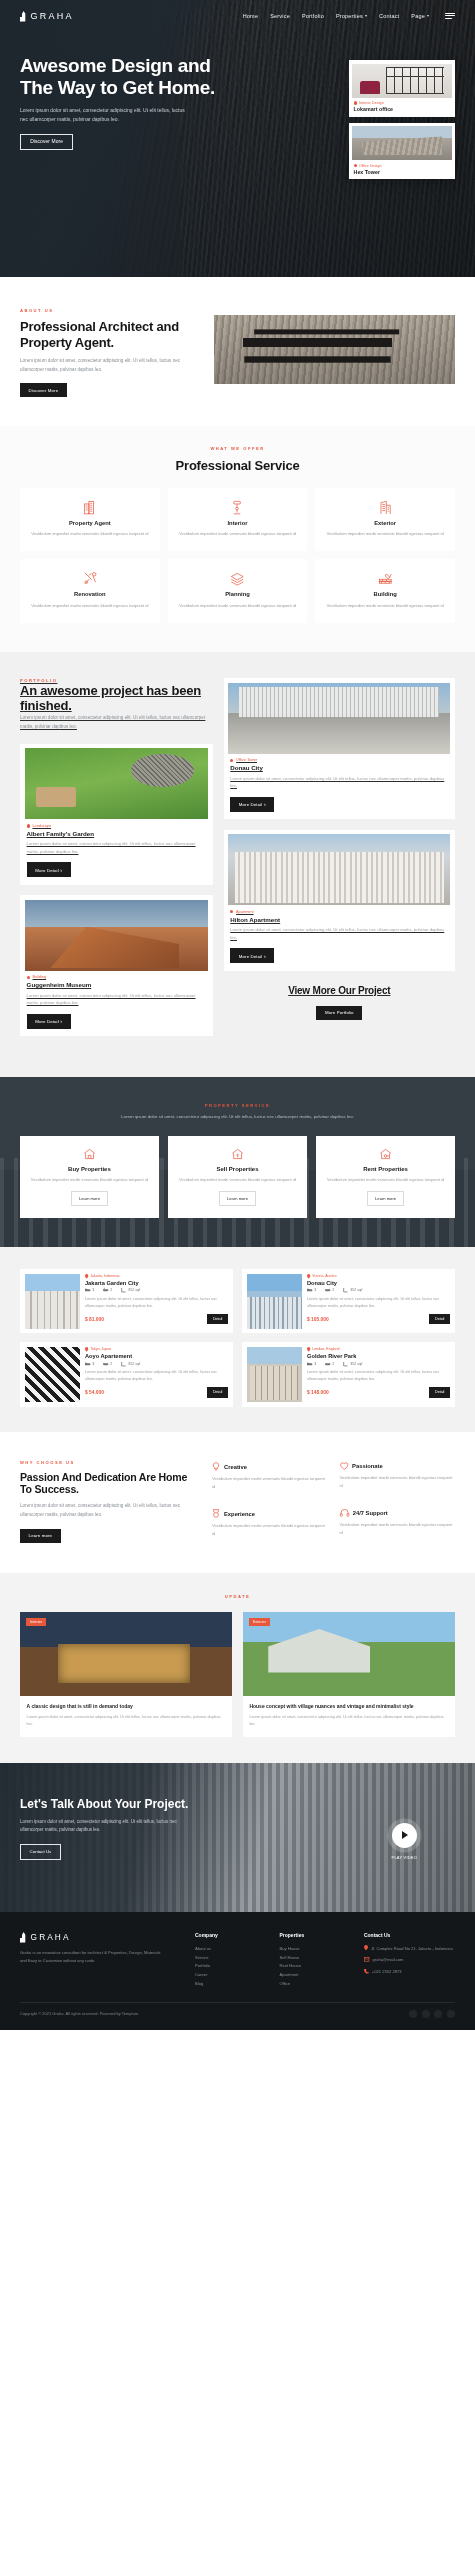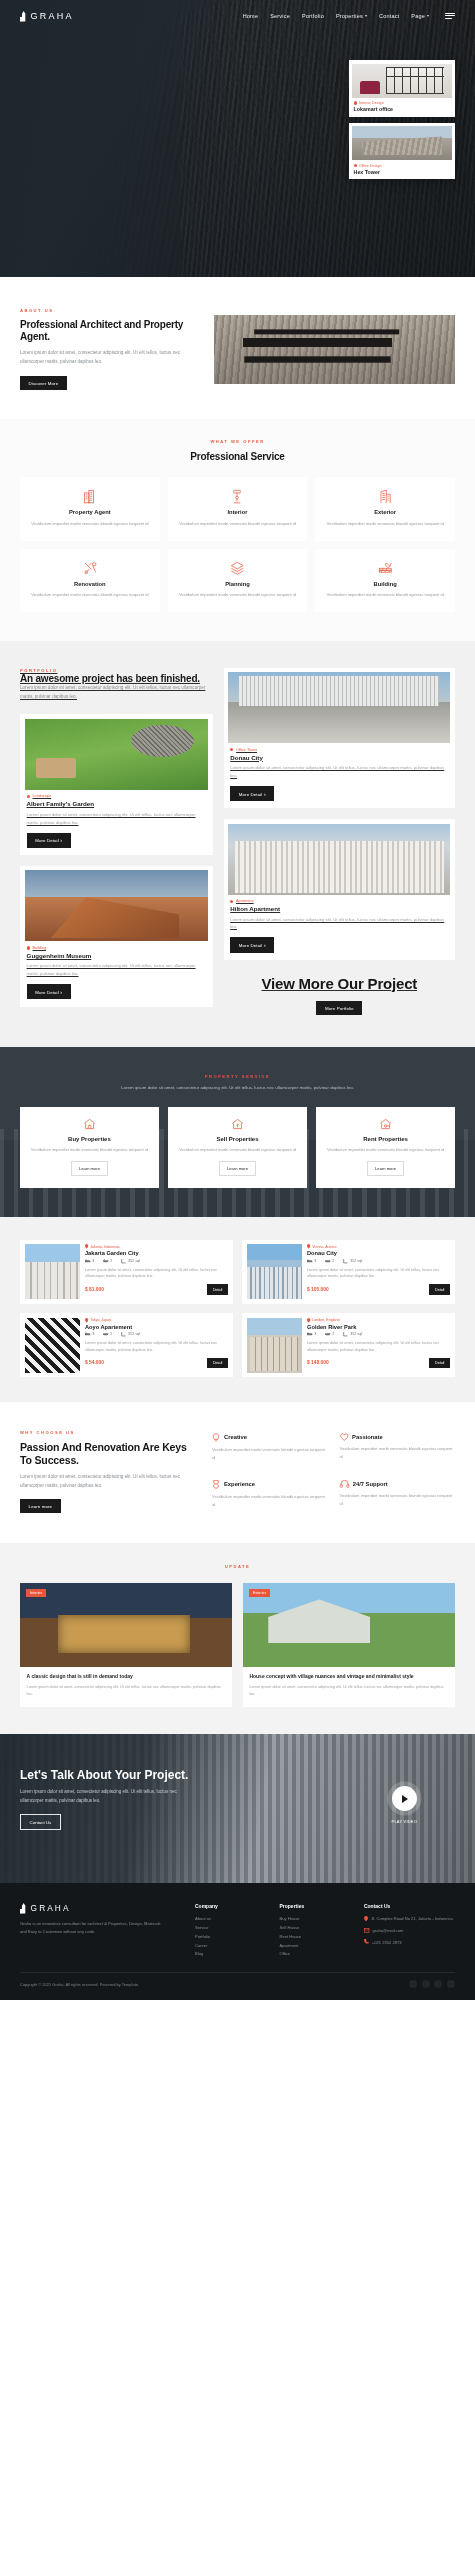--- a/index.html
+++ b/index.html
@@ -81,21 +81,21 @@
   .hc2:after{content:"";position:absolute;left:10%;top:30%;width:80%;height:55%;
     background:repeating-linear-gradient(100deg,#b5ada1 0 2.6px,#9d958a 2.6px 5.3px);
     clip-path:polygon(0 28%,100% 0,100% 100%,0 100%);}
   .hcard-tag { display:flex; align-items:center; gap:2px; margin:3.3px 0 1.3px 1.3px; }
   .dot-check { width:3.3px;height:3.3px;border-radius:50%;background:#e8563c;display:inline-block; }
   .hcard-tag span { color:#e8563c; font-size:3.6px; letter-spacing:0.1px; }
   .hcard-title { font-size:5.3px; font-weight:700; color:#1b1b1b; margin-left:1.3px; }
 
   
   .eyebrow { color:#e8563c; font-size:4.1px; letter-spacing:1.5px; font-weight:700; text-transform:uppercase; }
-  .h2 { font-size:10px; font-weight:700; line-height:1.18; color:#171717; letter-spacing:-0.2px; }
+  .h2 { font-size:13px; font-weight:700; line-height:1.18; color:#171717; letter-spacing:-0.2px; }
   .para { color:#8a8f94; font-size:4.6px; line-height:1.95; }
   .btn-dark {
     display:inline-block; background:#1b1b1b; color:#fff; font-size:4.4px;
     padding:4.6px 8.6px; border:none; cursor:pointer; letter-spacing:0.1px;
   }
   .btn-dark.arrow:after{ content:"  \203A"; font-size:5.3px; }
 
   
   .about { display:flex; padding:30px 20px 29px 20px; gap:16px; align-items:center; background:#fff; }
   .about-left { width:178px; padding-top:1.3px; }
@@ -141,21 +141,21 @@
   .img-garden:before{content:"";position:absolute;left:6%;top:55%;width:22%;height:28%;background:#c8a87a;border-radius:2px;}
   .img-museum { background:linear-gradient(180deg,#6f8fae 0%,#9fb4c6 38%,#c07b4d 38%,#8c5030 100%); position:relative; overflow:hidden; }
   .img-museum:after{content:"";position:absolute;left:14%;top:38%;width:70%;height:58%;background:linear-gradient(150deg,#c8763f,#8a4b28);clip-path:polygon(0 100%,28% 0,100% 42%,100% 100%);}
   .img-donau { background:linear-gradient(180deg,#8fb7d6 0%,#b9c7cf 42%,#9e9e99 42%,#cfcdc6 100%); position:relative; overflow:hidden; }
   .img-donau:after{content:"";position:absolute;left:5%;top:6%;width:90%;height:42%;
     background:repeating-linear-gradient(90deg,#e9e9e7 0 2.6px,#b6bcc0 2.6px 4px);}
   .img-hilton { background:linear-gradient(180deg,#a9c6dd 0%,#cfd6da 30%,#b3b0a9 100%); position:relative; overflow:hidden; }
   .img-hilton:after{content:"";position:absolute;left:3%;top:25%;width:94%;height:72%;
     background:repeating-linear-gradient(90deg,#f0efec 0 3.3px,#cdc9c2 3.3px 5.3px),repeating-linear-gradient(0deg,#dedad2 0 2.6px,#bab6ae 2.6px 4px);}
   .pf-more { text-align:center; padding-top:4px; }
-  .pf-more .h2 { font-size:15px; margin-bottom:7.3px; }
+  .pf-more .h2 { font-size:10px; margin-bottom:7.3px; }
 
   
   .dark-sec { position:relative; padding:26.4px 20px 29px 20px; overflow:hidden; background:#2e3740; text-align:center; }
   .dark-bg { position:absolute; inset:0;
     background:
       linear-gradient(180deg, rgba(42,50,58,.93), rgba(42,50,58,.93)),
       linear-gradient(180deg,#c9cfd4 0 55%,#7f868c 55% 100%);
   }
   .dark-bg:after{content:"";position:absolute;left:0;bottom:0;width:100%;height:52%;
     background:repeating-linear-gradient(90deg,rgba(255,255,255,.10) 0 4px,transparent 4px 14.5px);}
@@ -224,21 +224,21 @@
   .btext { color:#9fa3a7; font-size:3.8px; line-height:1.85; }
 
   
   .cta { position:relative; height:149px; overflow:hidden; }
   .cta-bg { position:absolute; inset:0;
     background:
       linear-gradient(100deg, rgba(30,38,46,.96) 0%, rgba(30,38,46,.86) 30%, rgba(30,38,46,.30) 55%, rgba(22,28,34,.55) 100%),
       repeating-linear-gradient(90deg,#cfd3d6 0 4px,#9aa0a5 4px 8px),
       #b4b9bd;
   }
-  .cta-inner { position:relative; z-index:4; padding:34px 20px 0 20px; display:flex; align-items:center;gap:12px; }
+  .cta-inner { position:relative; z-index:4; padding:34px 20px 0 20px; display:flex; align-items:flex-end;gap:12px; }
   .cta-left { width:182px; }
   .cta-h { color:#fff; font-size:12px; font-weight:700; line-height:1.2; }
   .cta-p { color:#c5cacf; font-size:4.5px; line-height:1.9; margin:6px 0 8.6px 0; width:165px; }
   .cta-btn { display:inline-block; border:0.7px solid #e6e8ea; color:#fff; background:transparent; font-size:4.4px; padding:4.6px 8.6px; cursor:pointer; }
   .play-wrap { margin-left:auto; display:flex; flex-direction:column; align-items:center; margin-top:12px; margin-right:38px; }
   .play { width:25px; height:25px; border-radius:50%; background:#fff; display:flex; align-items:center; justify-content:center; box-shadow:0 0 0 4.6px rgba(255,255,255,.18); }
   .play i { width:0;height:0;border-left:6px solid #1b1b1b;border-top:4px solid transparent;border-bottom:4px solid transparent;margin-left:2px; }
   .play-label { color:#fff; font-size:4px; margin-top:7.3px; letter-spacing:0.2px; }
 
   
@@ -300,20 +300,25 @@
           </a>
         <span class="burger">
             <i></i>
             <i></i>
             <i></i>
           </span>
       </div>
     </nav>
 
     <div class="hero-body">
+      <div class="hero-left">
+        <h1 class="hero-h1">Awesome Design and The Way to Get Home.</h1>
+        <p class="hero-sub">Lorem ipsum dolor sit amet, consectetur adipiscing elit. Ut elit tellus, luctus nec ullamcorper mattis, pulvinar dapibus leo.</p>
+        <button class="btn-outline">Discover More</button>
+      </div>
       <div class="hero-cards">
         <div class="hcard">
           <div class="hcard-img hc1"></div>
           <div class="hcard-tag">
             <i class="dot-check"></i>
             <span>Interior Design</span>
           </div>
           <div class="hcard-title">Lokamart office</div>
         </div>
         <div class="hcard">
@@ -692,21 +697,21 @@
           </div>
         </div>
       </div>
 
     </div>
   </section>
 
   <section class="why">
     <div class="why-left">
       <div class="eyebrow">WHY CHOOSE US</div>
-      <h2 class="h2">Passion And Renovation Are Keys To Success.</h2>
+      <h2 class="h2">Passion And Dedication Are Home To Success.</h2>
       <p class="para">Lorem ipsum dolor sit amet, consectetur adipiscing elit. Ut elit tellus, luctus nec ullamcorper mattis, pulvinar dapibus leo.</p>
       <button class="btn-dark">Learn more</button>
     </div>
     <div class="why-right">
 
       <div>
         <div class="feat-head">
           <svg width="8" height="9.2" viewBox="0 0 12 14" fill="none" stroke="#e8563c" stroke-width="1.1">
               <path d="M6 1a4 4 0 00-2.5 7.2V10h5V8.2A4 4 0 006 1z"></path>
               <path d="M4.5 12h3"></path>

